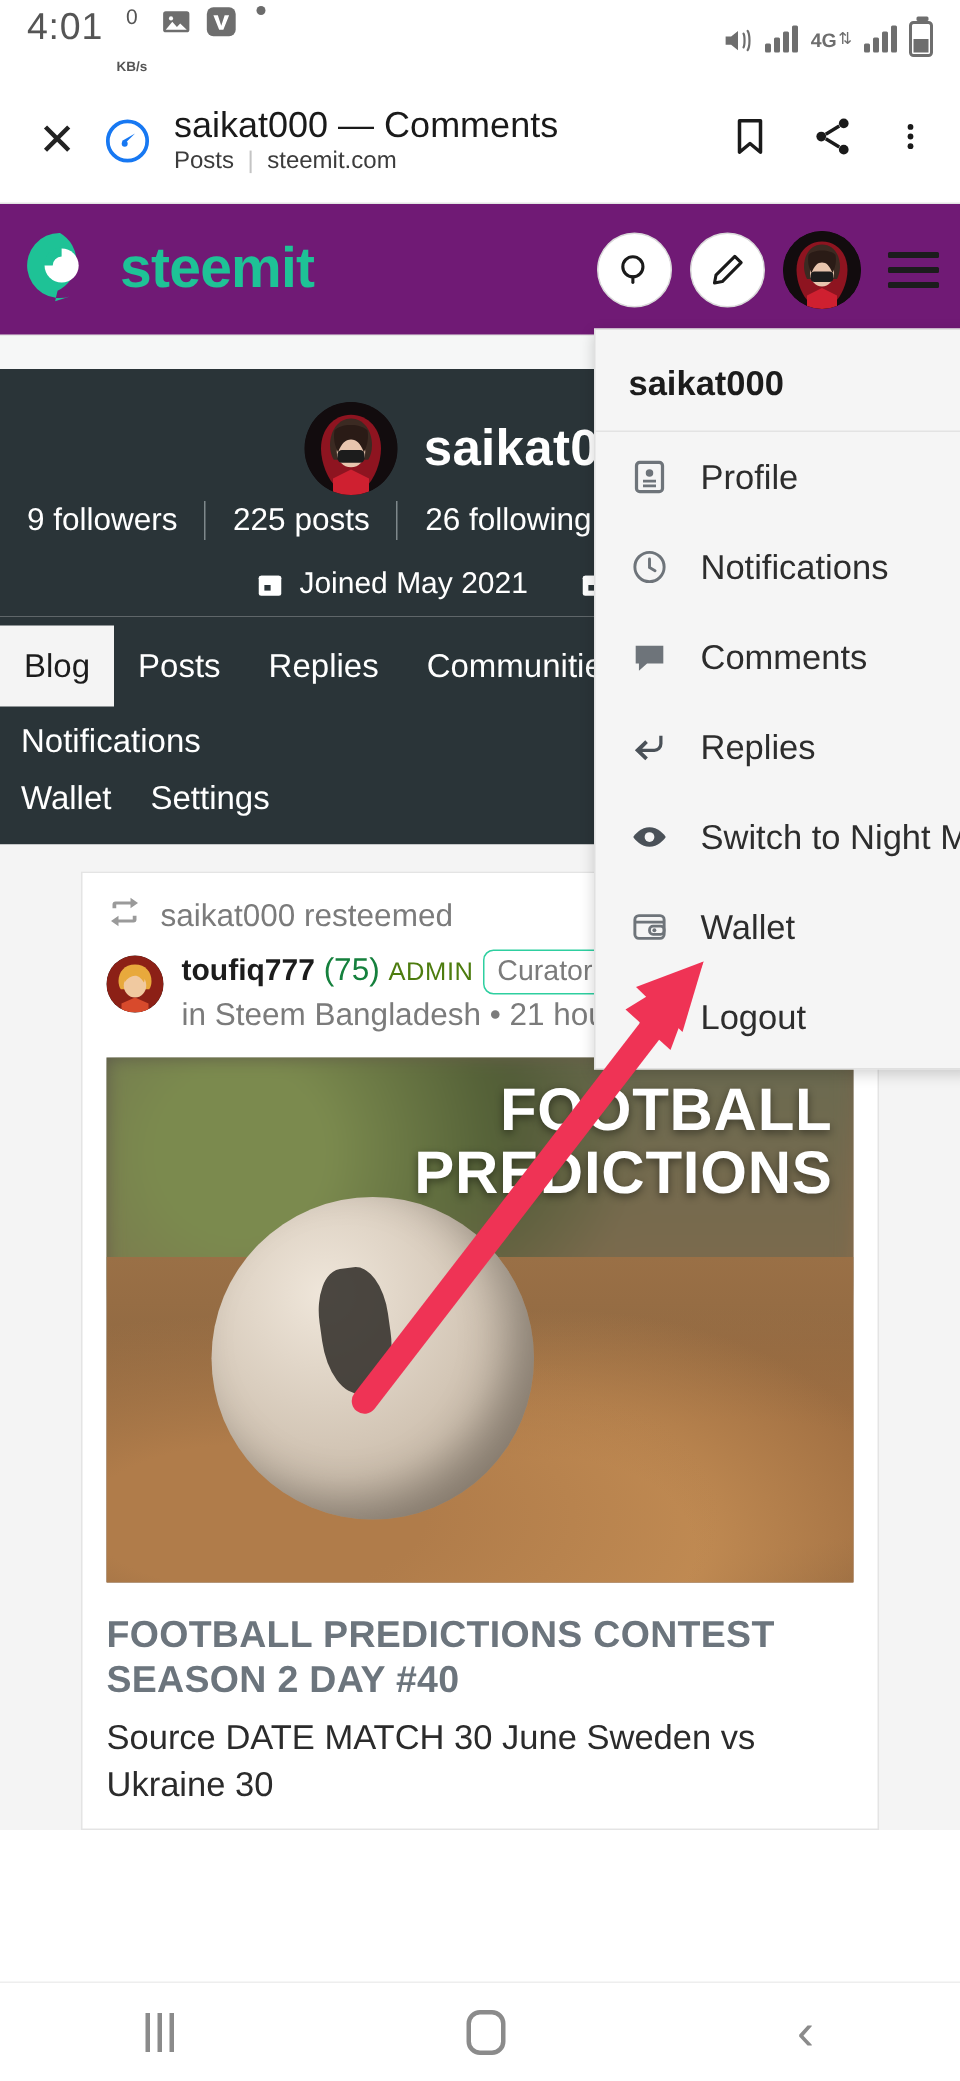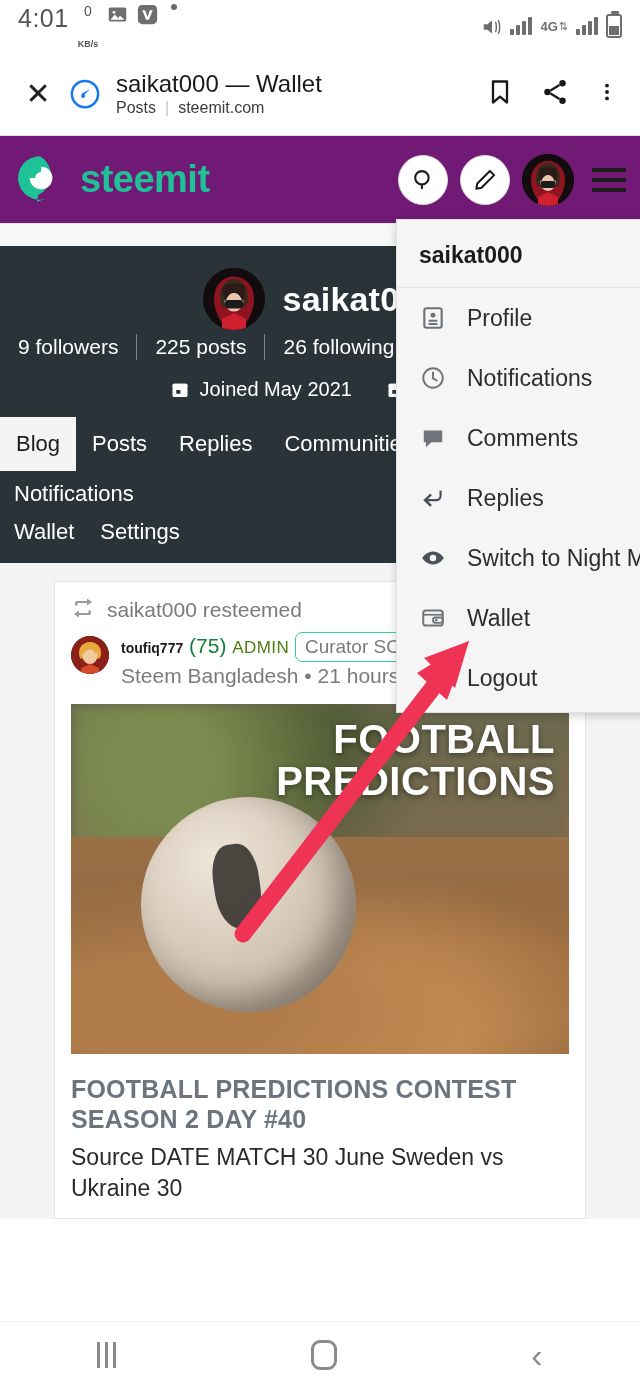--- a/index.html
+++ b/index.html
@@ -96,21 +96,21 @@
   .tabs-row2 .tab2, .tabs-row3 .tab2 { font-size: 22px; color: #fff; }
 
   
   .feed { background: #f4f4f4; padding: 18px 54px 0; }
   .post-card { background: #fff; border: 1px solid #e4e4e4; }
   .resteem-row { display: flex; align-items: center; gap: 12px; padding: 14px 16px 6px; }
   .resteem-txt { font-size: 21px; color: #7b7b7b; }
   .author-row { display: flex; gap: 12px; padding: 2px 16px 12px; }
   .avatar-sm { width: 38px; height: 38px; border-radius: 50%; overflow: hidden; background:#3a1a14; flex:none; position:relative; margin-top:4px;}
   .author-txt { font-size: 21px; color: #7b7b7b; line-height: 1.35; flex: 1;}
-  .author-txt b { color: #1c1c1c; font-size: 14px; }
+  .author-txt b { color: #1c1c1c; font-size: 20px; }
   .author-txt .rep { color: #15803d; }
   .author-txt .admin { font-size: 17px; letter-spacing: .4px; color: #4d7c0f; }
   .badge-outline {
     display: inline-block; border: 1px solid #2ecfa0; border-radius: 7px;
     padding: 1px 9px; font-size: 19px; color: #7b7b7b; line-height: 1.35;
   }
   .badge-pinned {
     display: inline-block; background: #1ec196; color: #fff; border-radius: 5px;
     padding: 2px 10px; font-size: 19px;
   }
@@ -220,21 +220,21 @@
   <div class="browserbar">
     <span class="bb-close">✕</span>
     <span class="bb-fav">
       <svg viewBox="0 0 24 24" width="30" height="30">
           <circle cx="12" cy="12" r="10.5" fill="none" stroke="#1778f2" stroke-width="2"></circle>
           <path d="M16 8l-5.5 5.5L9 12z" fill="#1778f2"></path>
           <circle cx="10.5" cy="13.5" r="1.6" fill="#1778f2"></circle>
         </svg>
     </span>
     <div class="bb-titles">
-      <div class="bb-title">saikat000 — Wallet</div>
+      <div class="bb-title">saikat000 — Comments</div>
       <div class="bb-sub">
         <span>Posts</span>
         <span class="sep">|</span>
         <span>steemit.com</span>
       </div>
     </div>
     <div class="bb-icons">
       <span>
         <svg viewBox="0 0 24 24" width="28" height="30">
             <path d="M6 3h12v18l-6-5-6 5z" fill="none" stroke="#1a1a1a" stroke-width="2" stroke-linejoin="round"></path>

